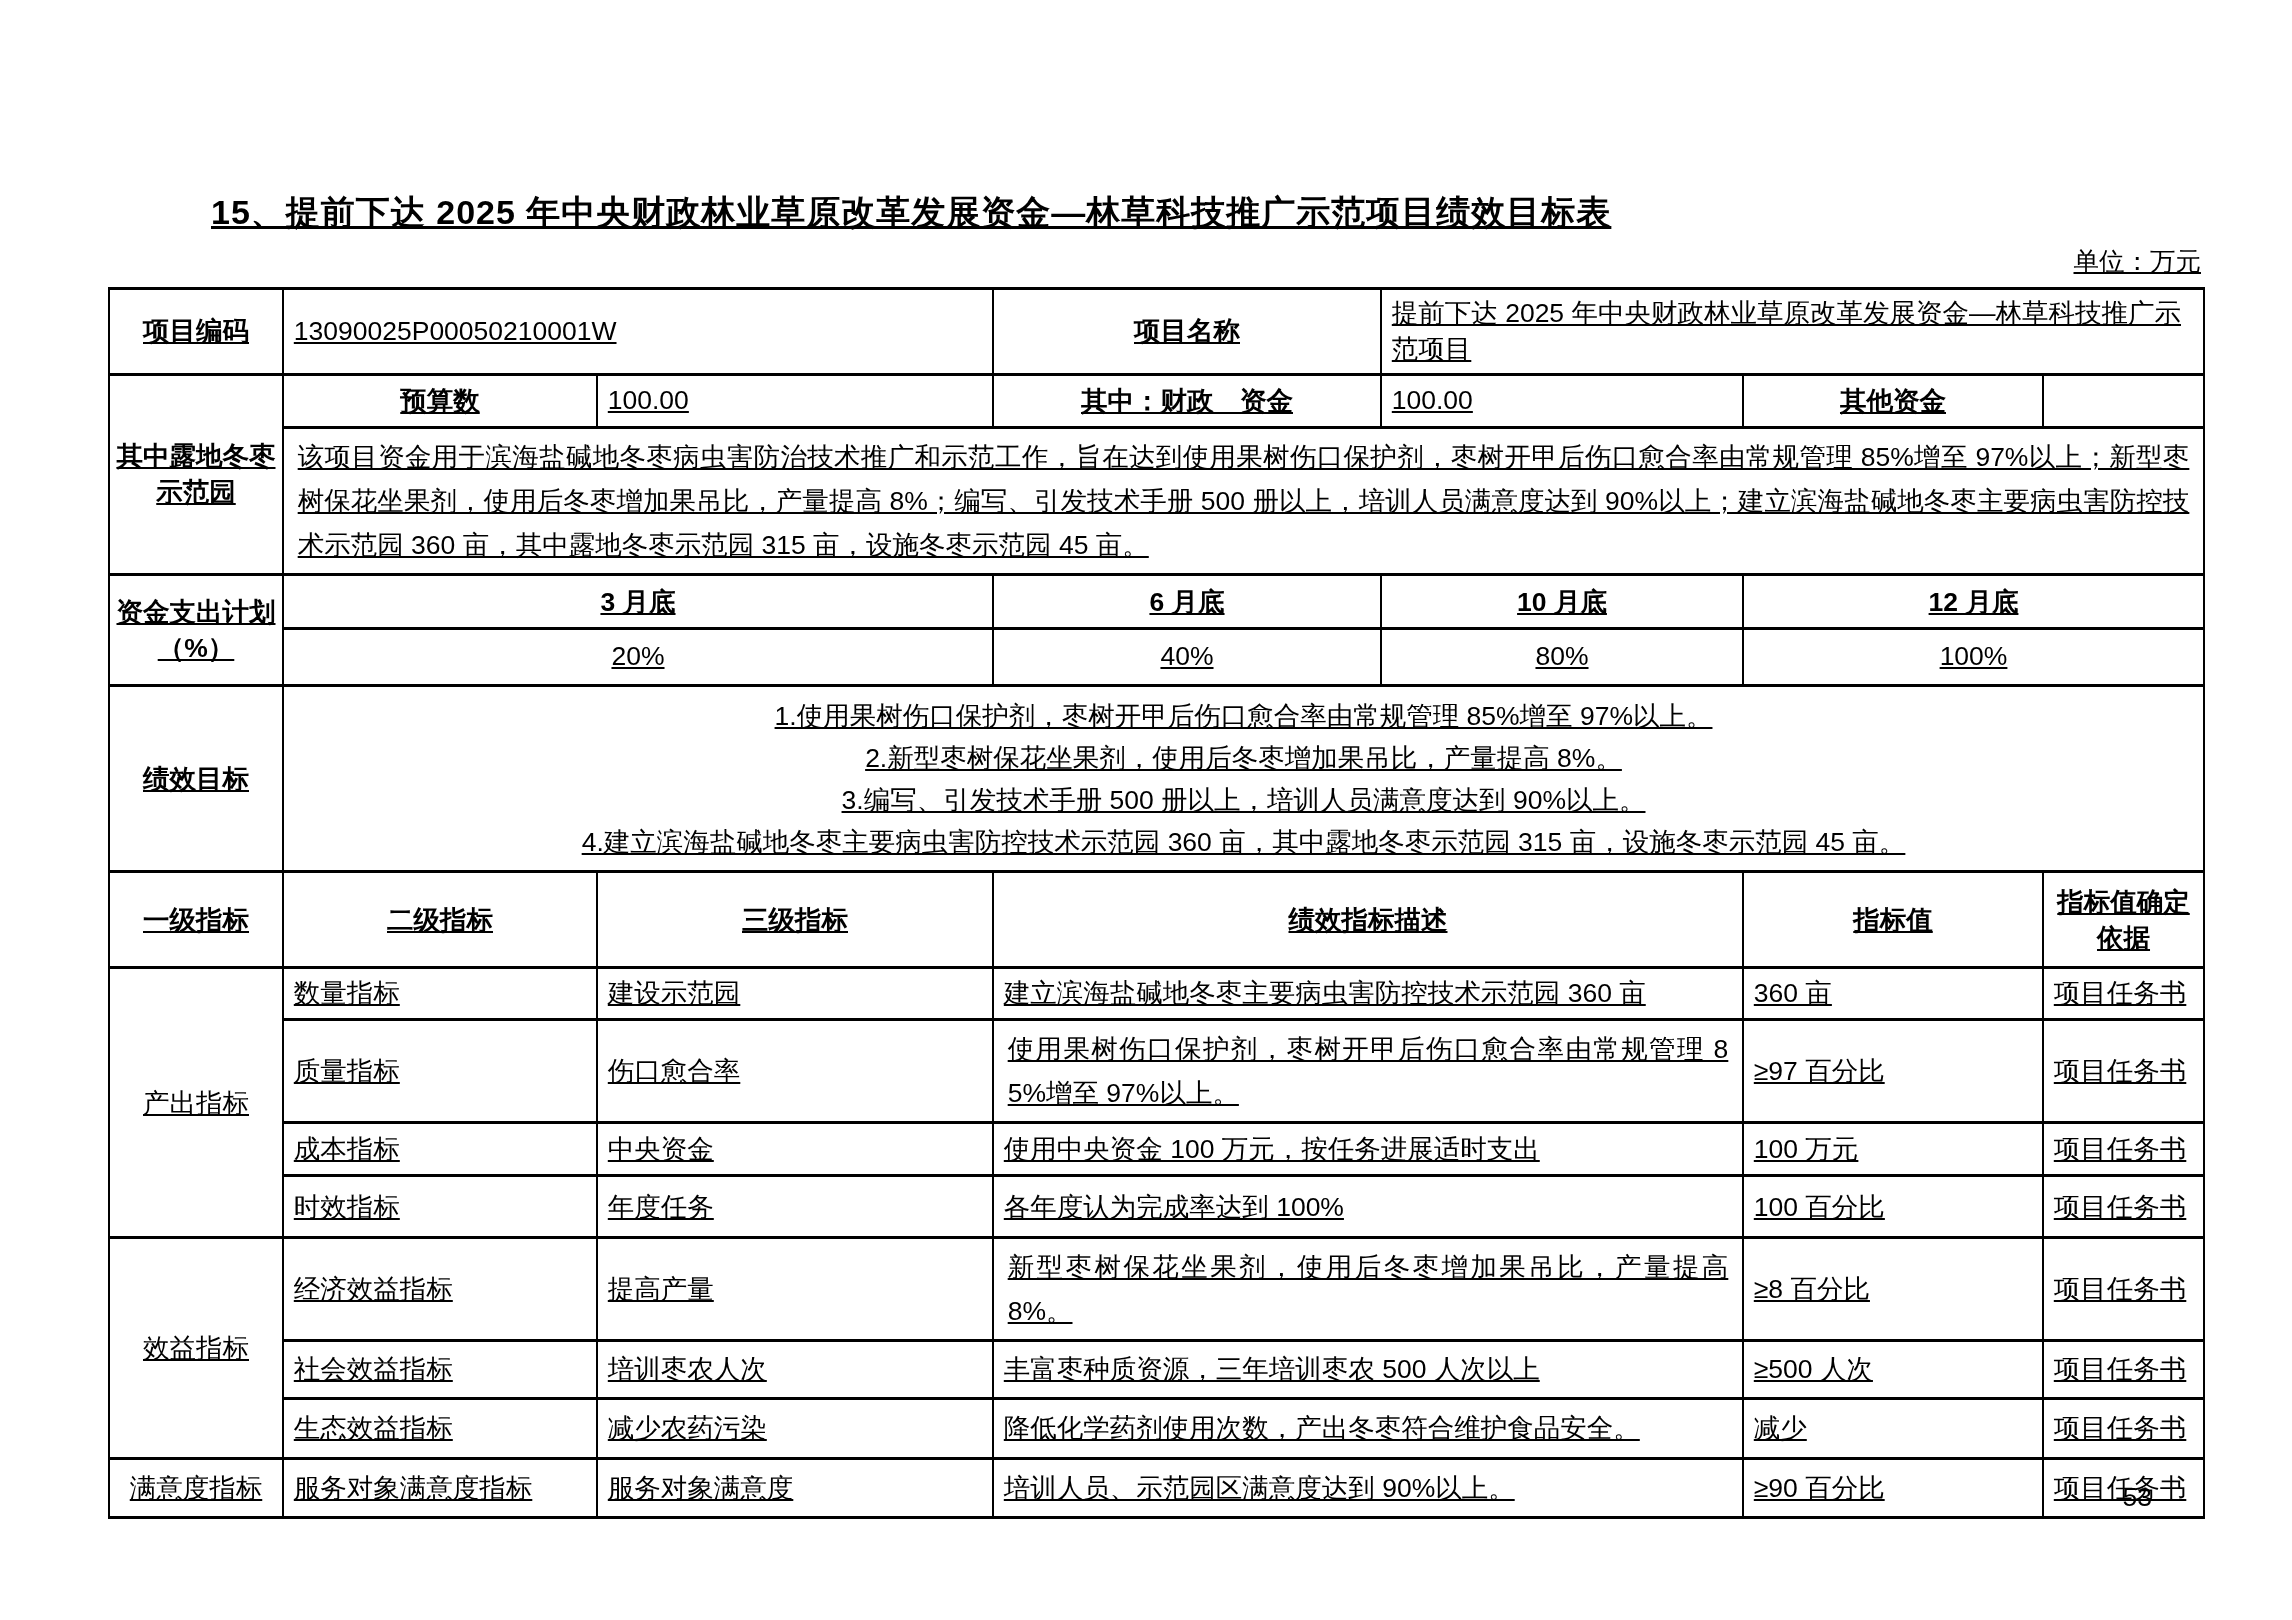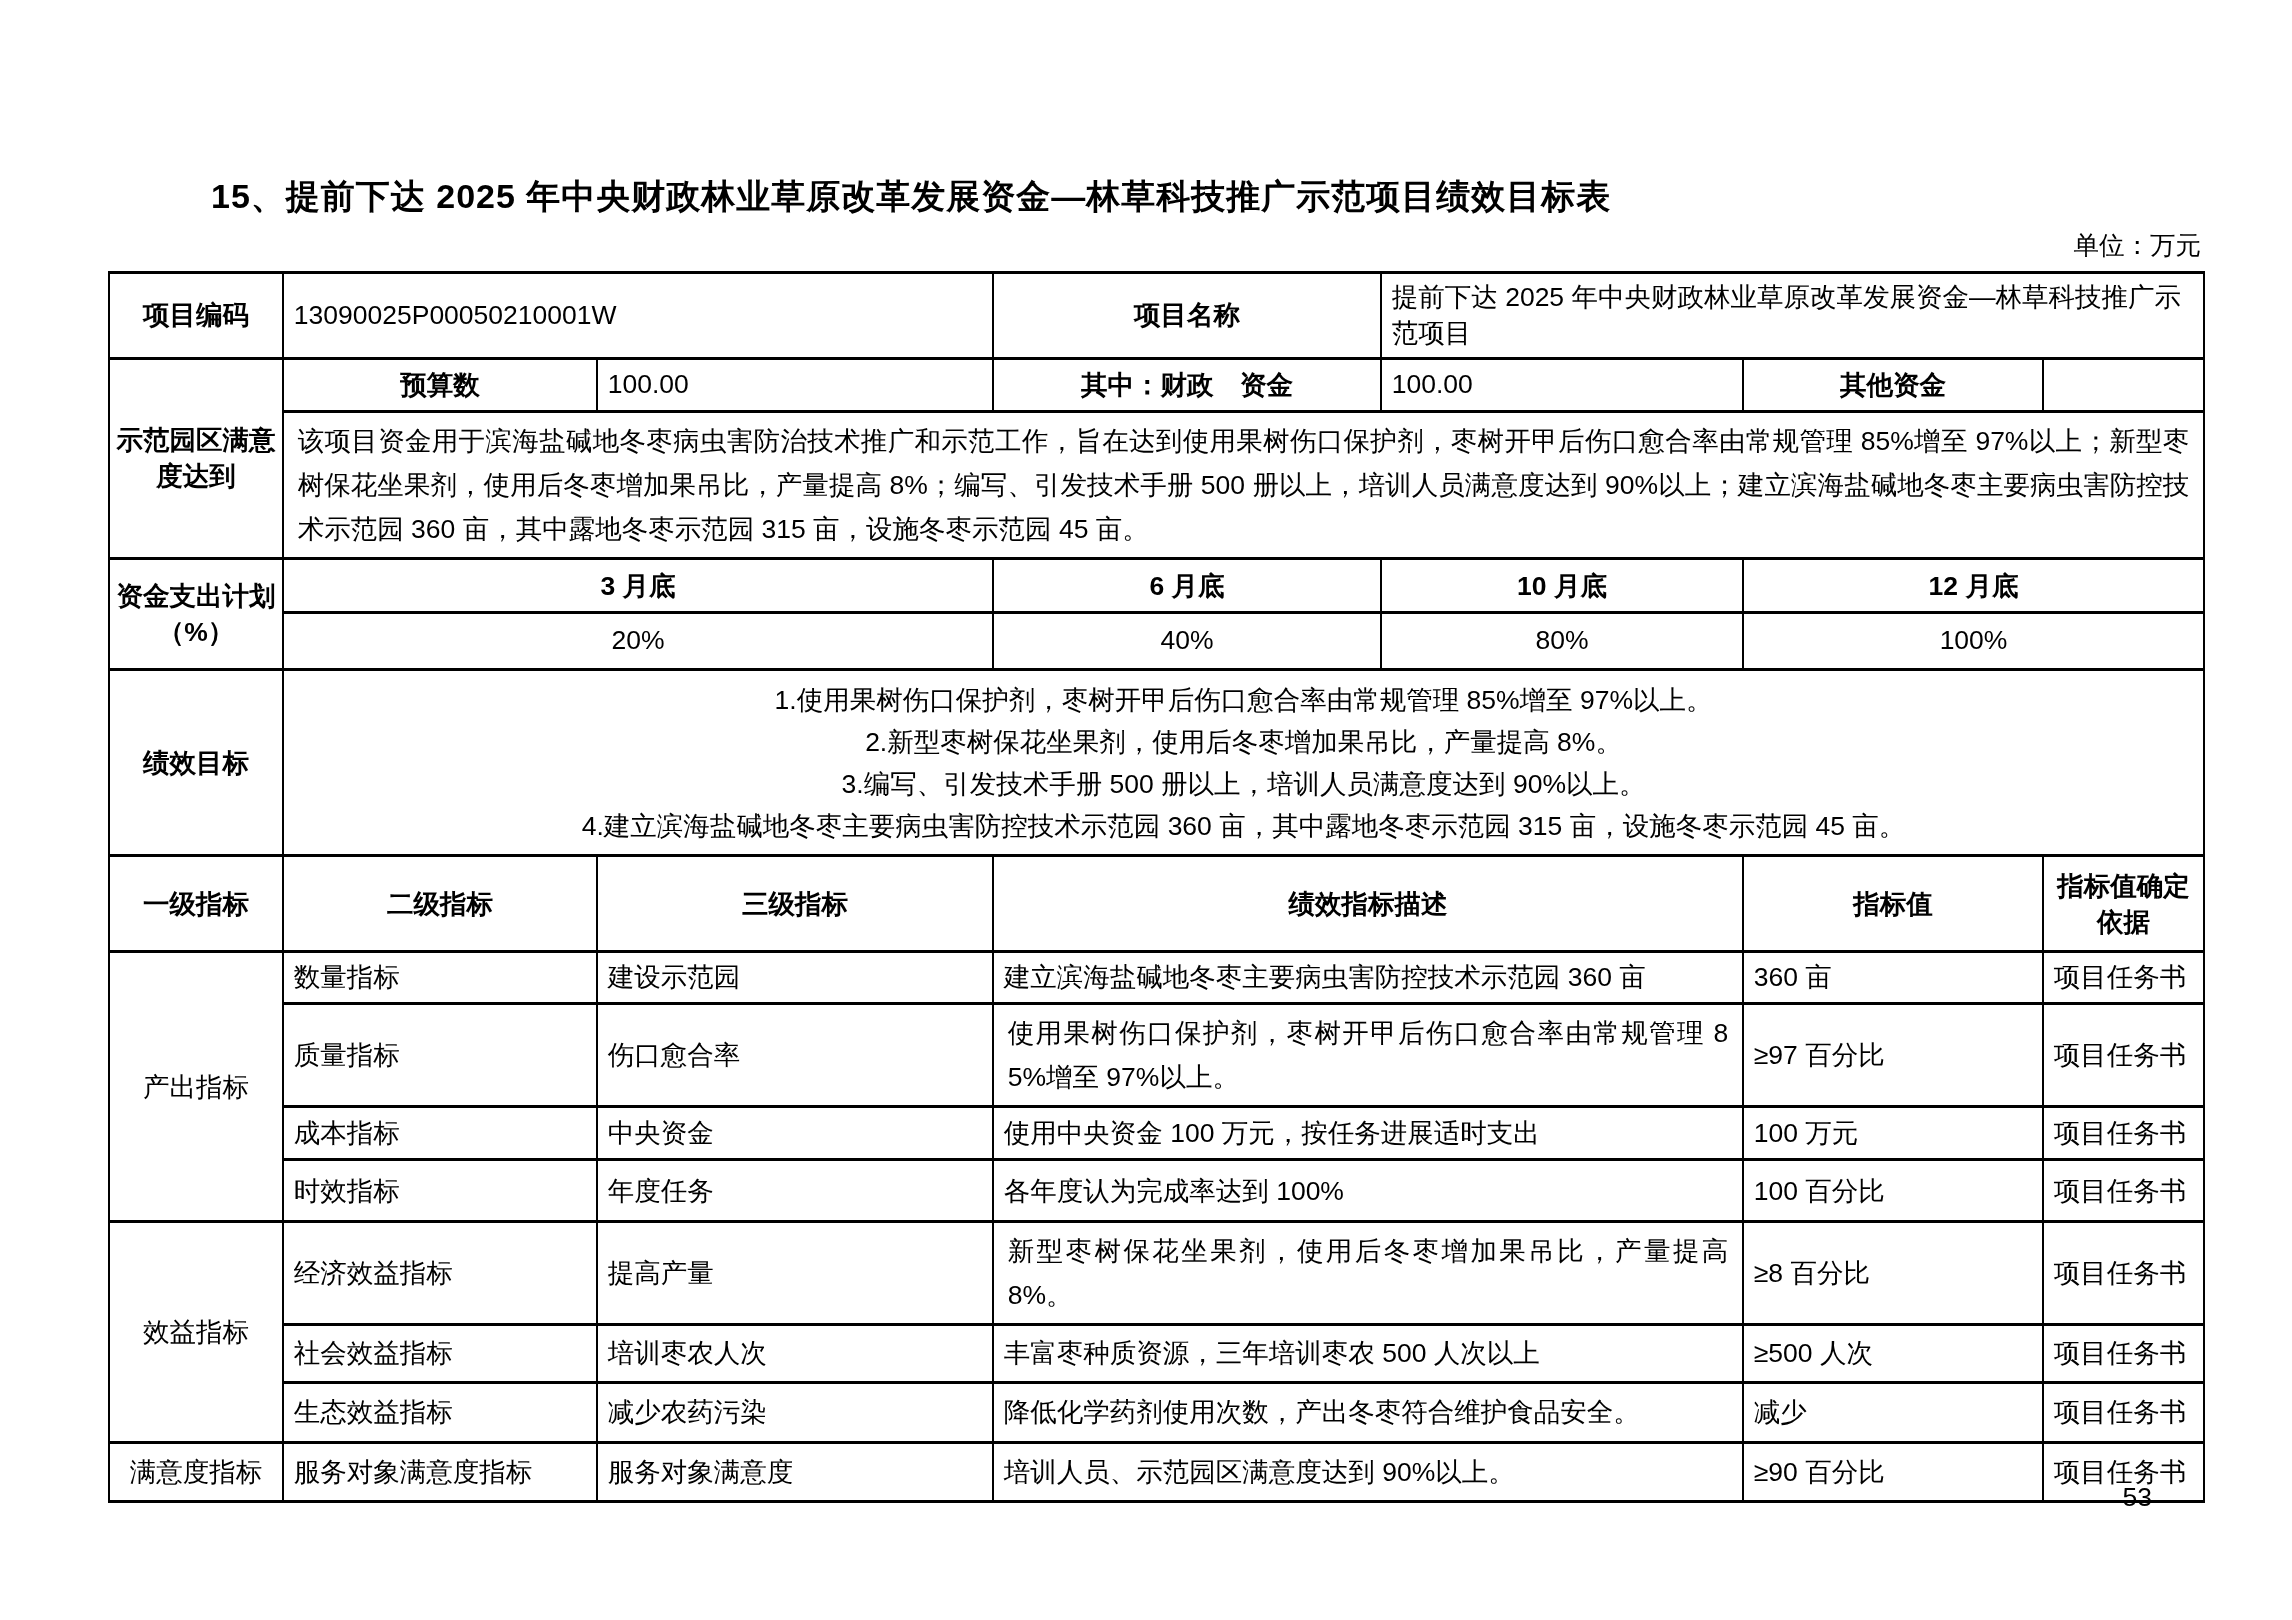--- a/index.html
+++ b/index.html
@@ -4,21 +4,21 @@
 <style>
   html, body { margin: 0; padding: 0; }
   body {
     width: 2293px; height: 1620px;
     background: #ffffff;
     font-family: "Liberation Sans", "DejaVu Sans", sans-serif;
     color: #000000;
     position: relative;
   }
   .page { position: absolute; inset: 0; }
-  .content { position: absolute; left: 108px; top: 0; width: 2095px; }
+  .content { position: absolute; left: 108px; top: 16px; width: 2095px; text-decoration: underline; }
   .doc-title {
     margin-top: 174px;
     margin-left: 103px;
     font-size: 34px;
     font-weight: 700;
     letter-spacing: 1px;
     white-space: nowrap;
   }
   .unit-line {
     text-align: right;
@@ -100,21 +100,21 @@
 
       <tbody>
           <tr class="r1">
         <td class="hd">项目编码</td>
         <td class="val" colspan="2">13090025P00050210001W</td>
         <td class="hd">项目名称</td>
         <td class="val" colspan="3">提前下达 2025 年中央财政林业草原改革发展资金—林草科技推广示范项目</td>
       </tr>
 
       <tr class="r2">
-        <td class="hd" rowspan="2">示范园区满意度达到</td>
+        <td class="hd" rowspan="2">其中露地冬枣示范园</td>
         <td class="hd">预算数</td>
         <td class="val">100.00</td>
         <td class="hd">其中：财政　资金</td>
         <td class="val">100.00</td>
         <td class="hd">其他资金</td>
         <td class="val"></td>
       </tr>
 
       <tr class="r3">
         <td class="para" colspan="6">该项目资金用于滨海盐碱地冬枣病虫害防治技术推广和示范工作，旨在达到使用果树伤口保护剂，枣树开甲后伤口愈合率由常规管理 85%增至 97%以上；新型枣树保花坐果剂，使用后冬枣增加果吊比，产量提高 8%；编写、引发技术手册 500 册以上，培训人员满意度达到 90%以上；建立滨海盐碱地冬枣主要病虫害防控技术示范园 360 亩，其中露地冬枣示范园 315 亩，设施冬枣示范园 45 亩。</td>

